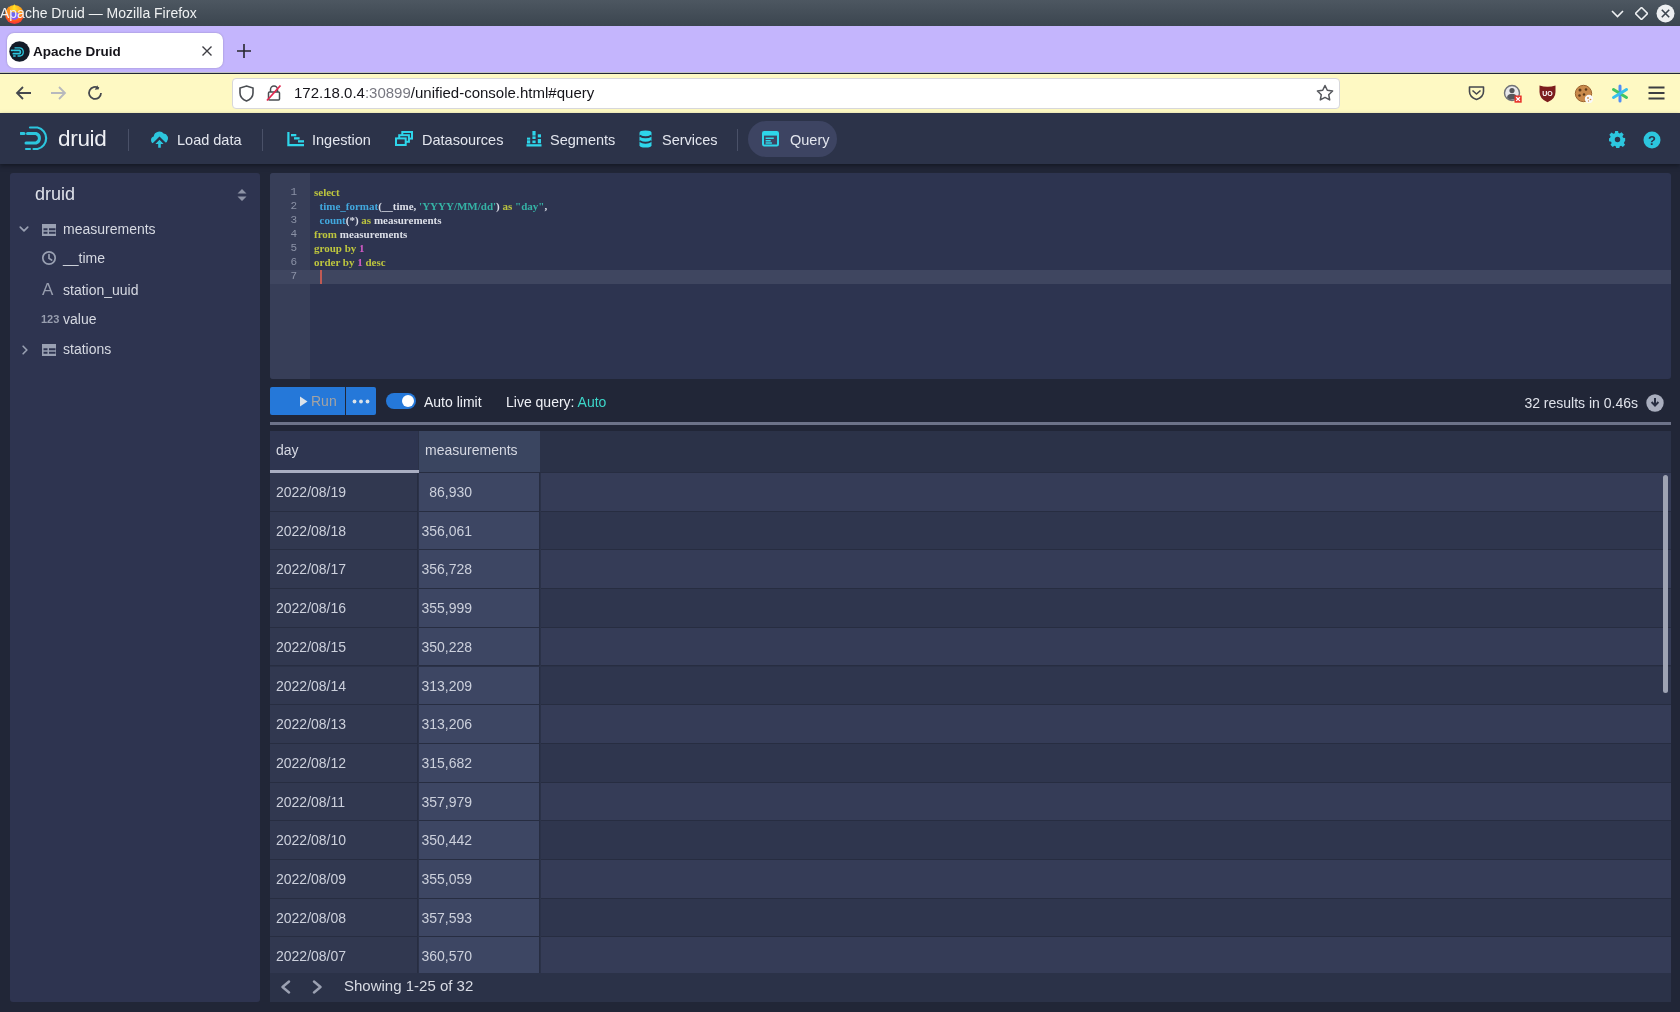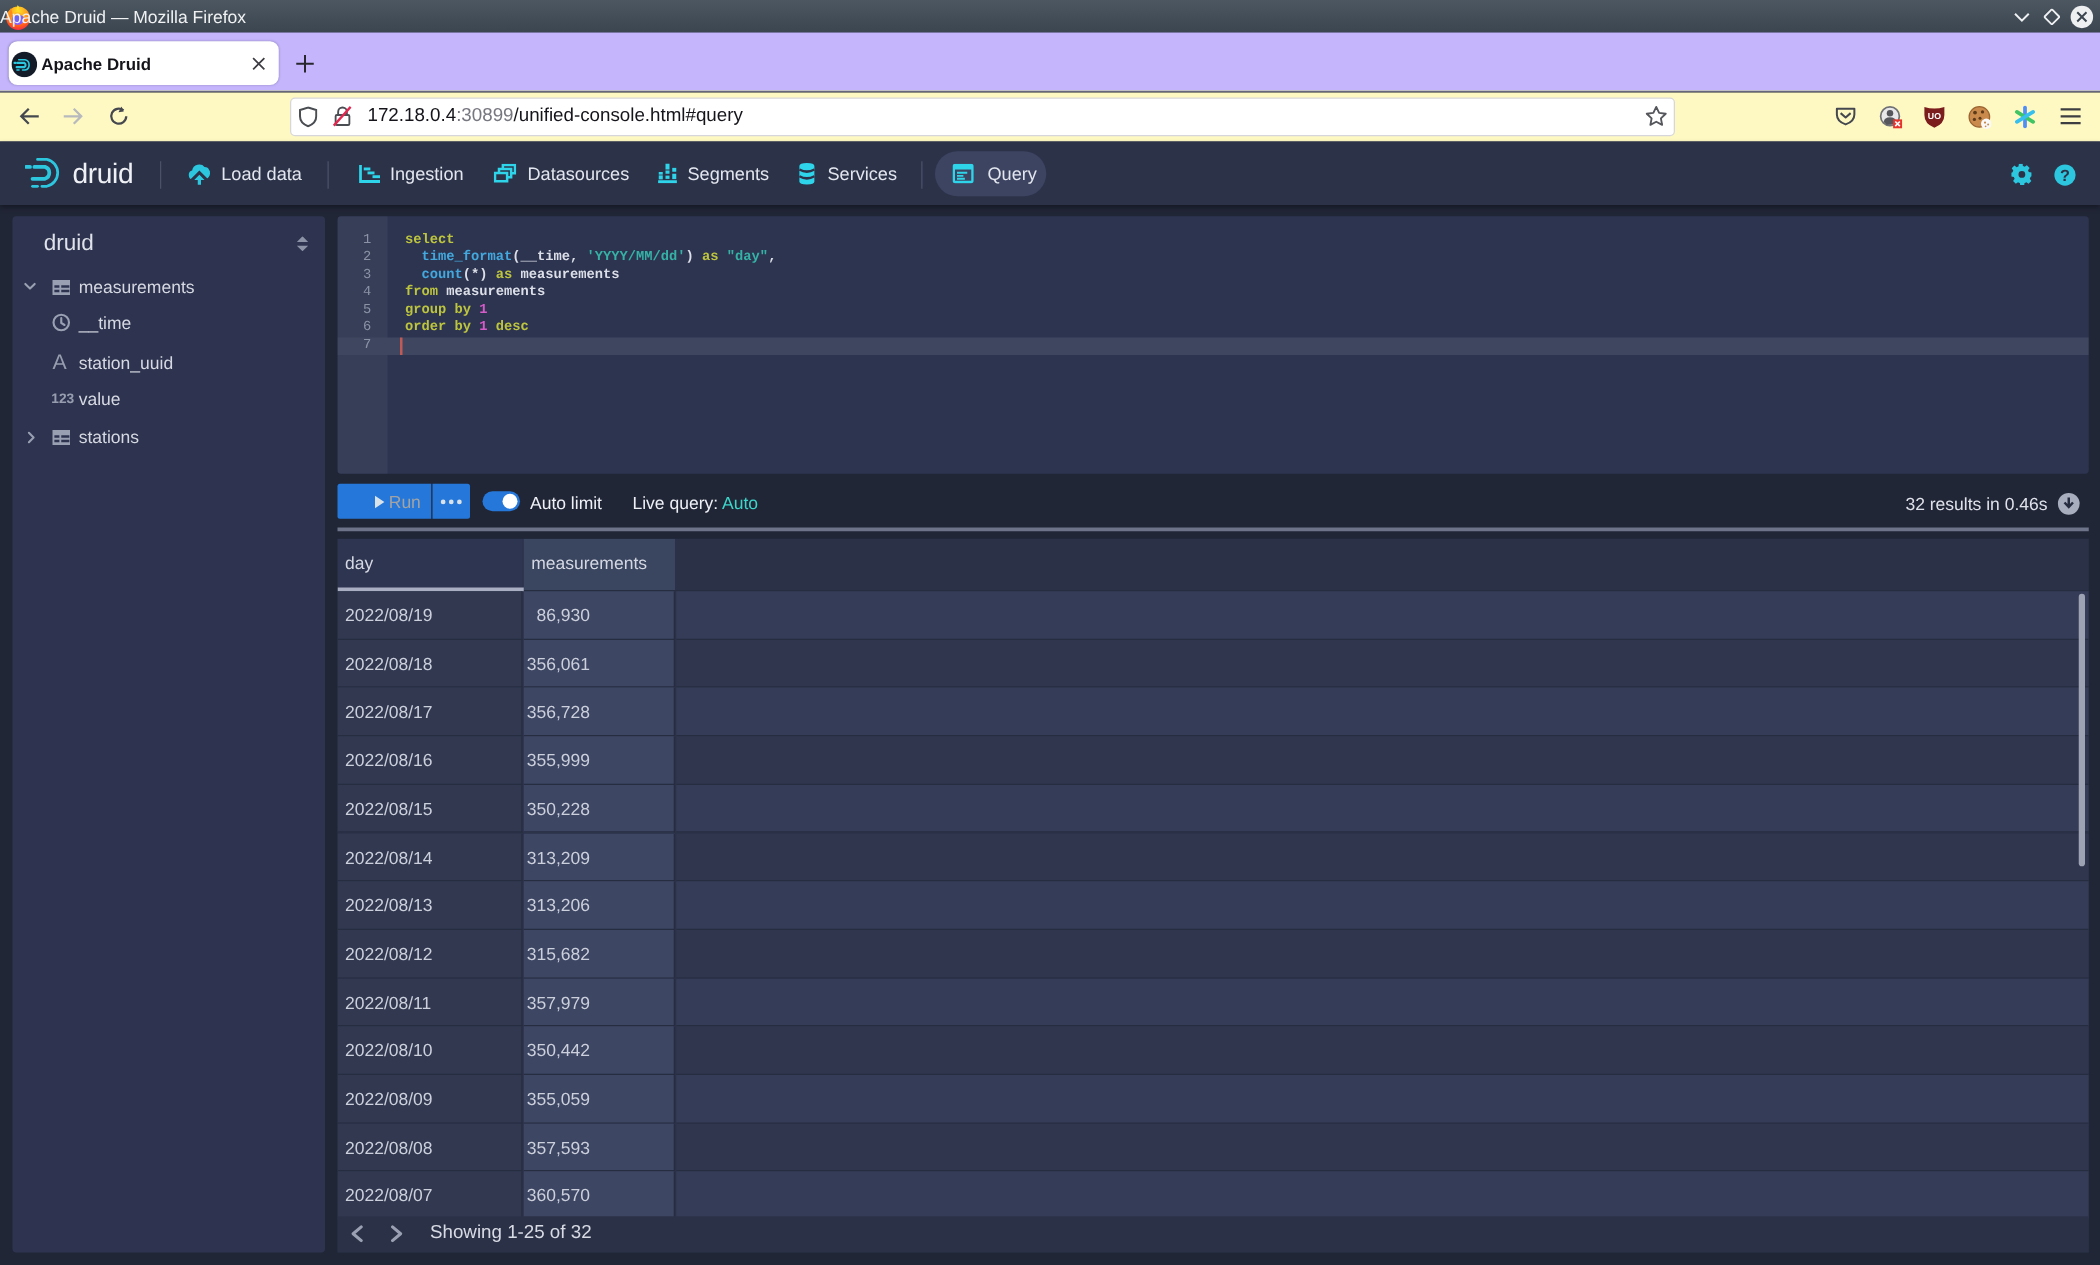--- a/index.html
+++ b/index.html
@@ -24,21 +24,21 @@
 #sidebar{position:absolute;left:10px;top:173px;width:250px;height:829px;background:#2e3450;border-radius:3px;}
 #schemaname{position:absolute;left:25px;top:11px;font-size:18px;color:#dfe2ea;}
 .treetext{position:absolute;font-size:14px;color:#d6d9e2;}
 .ticon{position:absolute;color:#979dae;}
 
 #editor{position:absolute;left:270px;top:173px;width:1401px;height:206px;background:#2d3450;border-radius:3px;overflow:hidden;}
 #gutter{position:absolute;left:0;top:0;width:40px;height:206px;background:#373e58;}
 #activeline{position:absolute;left:0;top:96.5px;width:1401px;height:14.2px;background:#3f4660;}
 #cursor{position:absolute;left:49.5px;top:96.5px;width:2px;height:14.2px;background:#c05a54;}
 .lnums{position:absolute;left:0;top:11.5px;width:27px;text-align:right;font-family:"Liberation Mono",monospace;font-size:11px;line-height:14.16px;color:#8b92a6;white-space:pre;}
-#code{position:absolute;left:54px;top:11.5px;font-family:Liberation Mono, monospace;font-size:11px;line-height:14.16px;color:#dcdfe8;white-space:pre;font-weight:bold;}
+#code{position:absolute;left:44px;top:11.5px;font-family:Liberation Serif, serif;font-size:11px;line-height:14.16px;color:#dcdfe8;white-space:pre;font-weight:bold;}
 .kw{color:#bdc53e;} .fn{color:#42a8de;} .str{color:#35b2a5;} .num{color:#d45bc8;}
 
 #runbtn{position:absolute;left:270px;top:387px;width:75px;height:28px;background:#2578d9;border-radius:2px 0 0 2px;}
 #morebtn{position:absolute;left:346px;top:387px;width:30px;height:28px;background:#2578d9;border-radius:0 2px 2px 0;}
 #runlabel{position:absolute;left:311px;top:393px;font-size:14px;color:#a3a3a3;}
 #toggle{position:absolute;left:386px;top:393px;width:30px;height:16px;background:#2578d9;border-radius:8px;}
 #toggleknob{position:absolute;left:16px;top:2px;width:12px;height:12px;background:#ffffff;border-radius:50%;}
 #autolimit{position:absolute;left:424px;top:394px;font-size:14px;color:#eef0f6;}
 #livequery{position:absolute;left:506px;top:394px;font-size:14px;color:#eef0f6;}
 #livequery .cy{color:#3cd6c9;}

